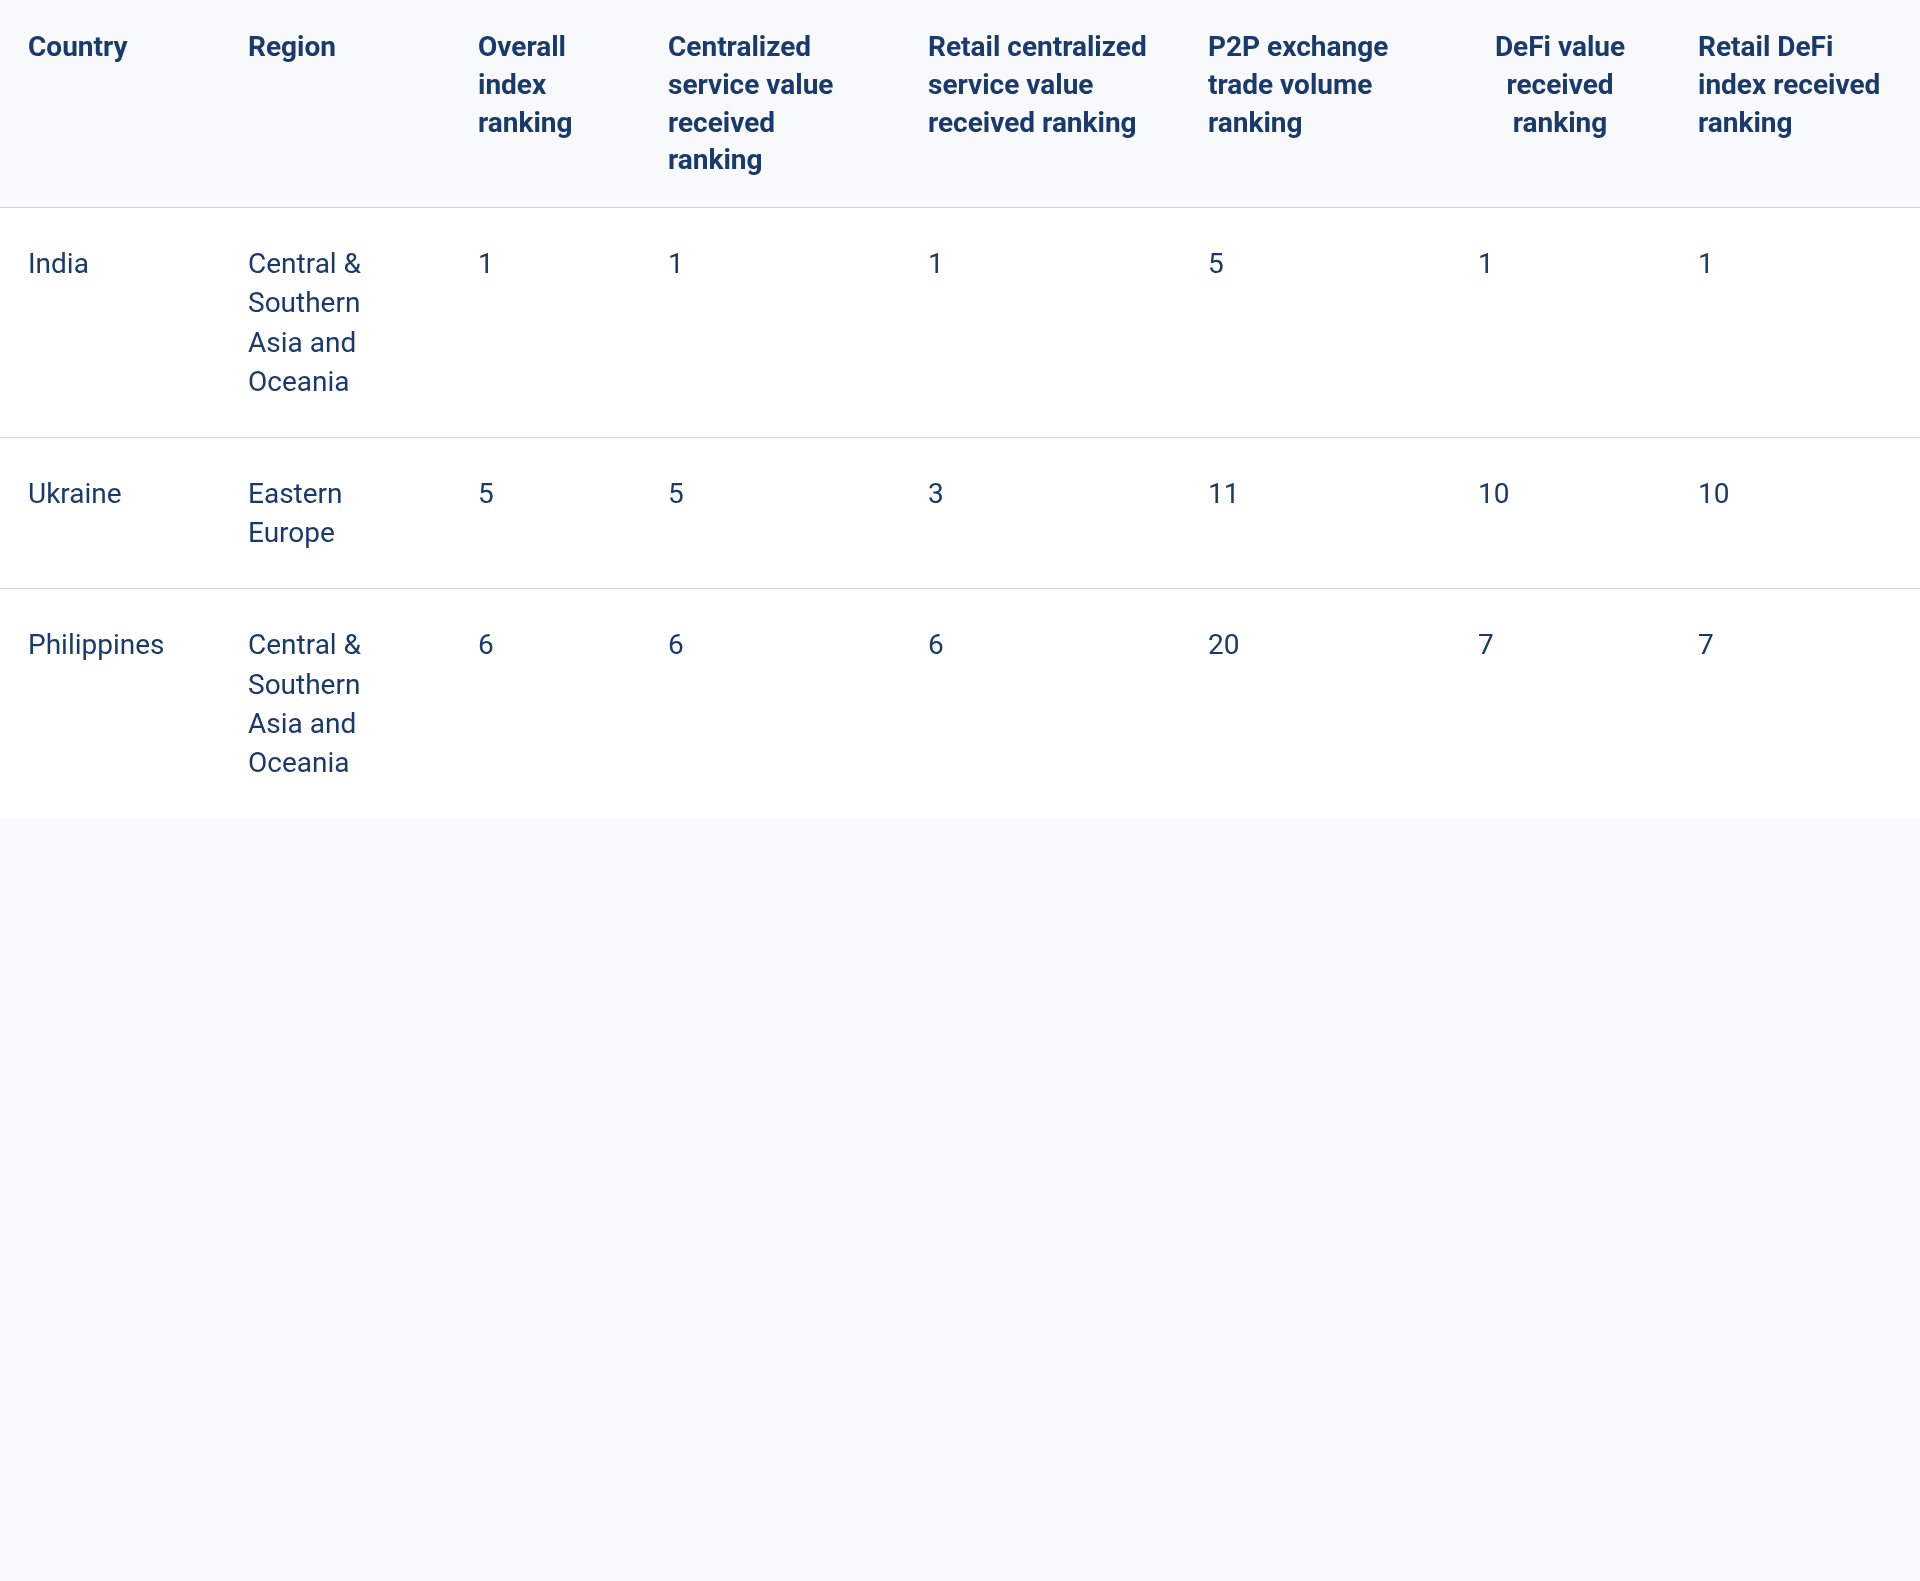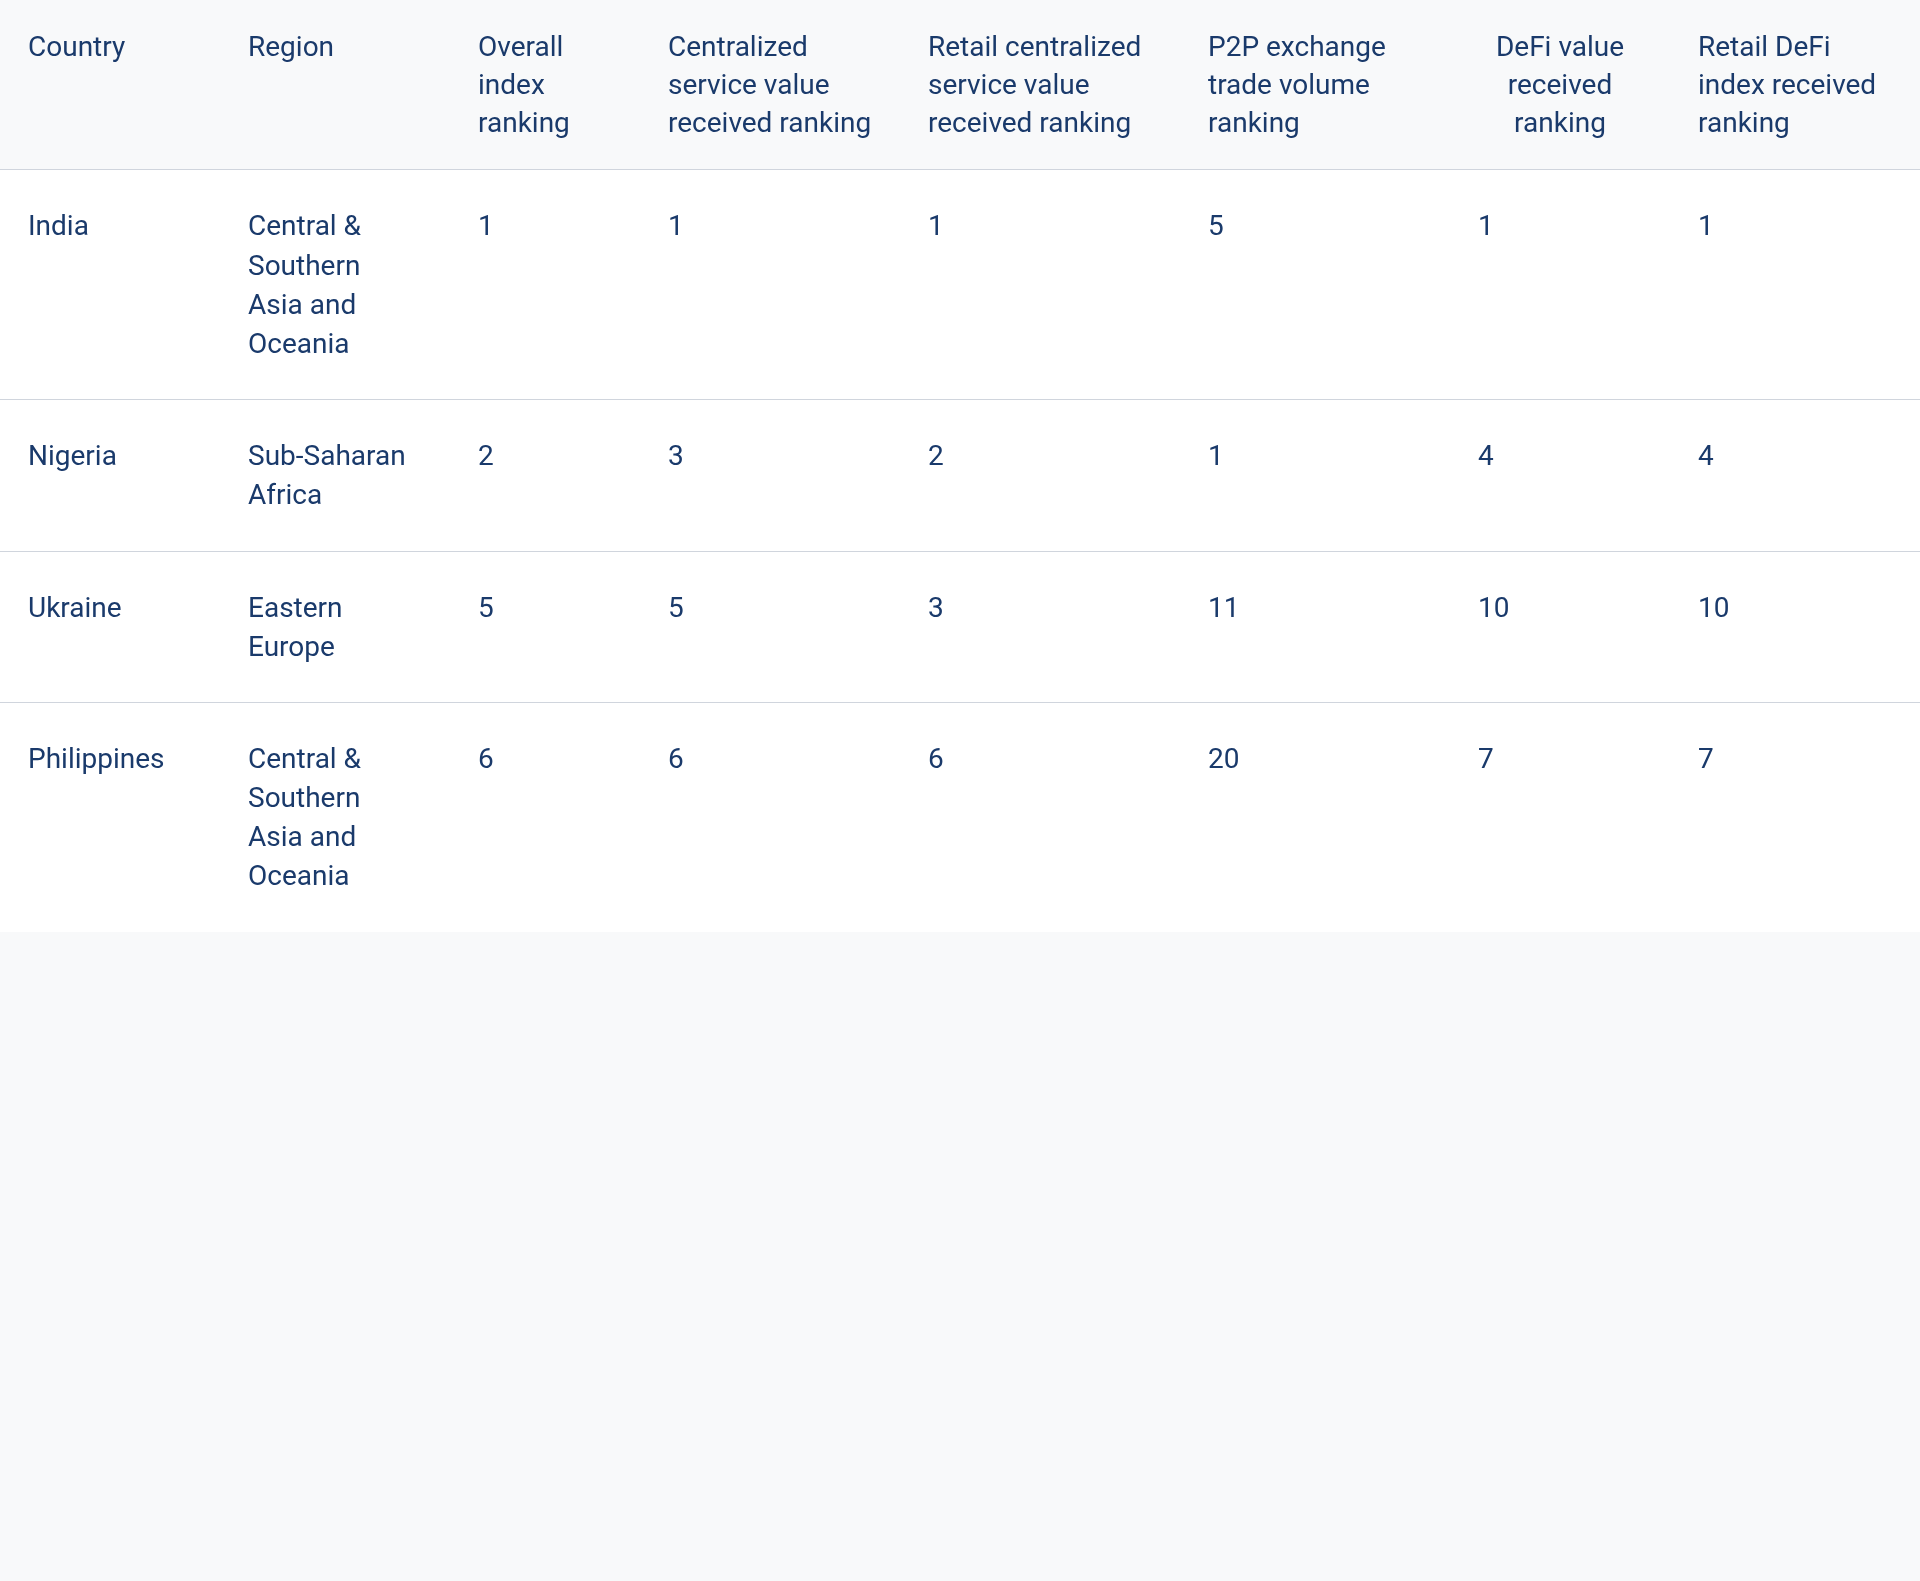--- a/index.html
+++ b/index.html
@@ -20,21 +20,21 @@
     }
 
     table {
       width: 100%;
       border-collapse: collapse;
       table-layout: fixed;
     }
 
     thead th {
       color: #1a3a6b;
-      font-weight: 400;
+      font-weight: 700;
       font-size: 28px;
       line-height: 1.35;
       padding: 28px 28px 28px 28px;
       vertical-align: top;
       text-align: left;
       background-color: #f8f9fa;
     }
 
     thead th:first-child {
       width: 220px;
@@ -106,30 +106,20 @@
           <td>India</td>
           <td>Central &amp; Southern Asia and Oceania</td>
           <td class="number">1</td>
           <td class="number">1</td>
           <td class="number">1</td>
           <td class="number">5</td>
           <td class="number">1</td>
           <td class="number">1</td>
         </tr>
         <tr>
-          <td>Nigeria</td>
-          <td>Sub-Saharan Africa</td>
-          <td class="number">2</td>
-          <td class="number">3</td>
-          <td class="number">2</td>
-          <td class="number">1</td>
-          <td class="number">4</td>
-          <td class="number">4</td>
-        </tr>
-        <tr>
           <td>Ukraine</td>
           <td>Eastern Europe</td>
           <td class="number">5</td>
           <td class="number">5</td>
           <td class="number">3</td>
           <td class="number">11</td>
           <td class="number">10</td>
           <td class="number">10</td>
         </tr>
         <tr>

